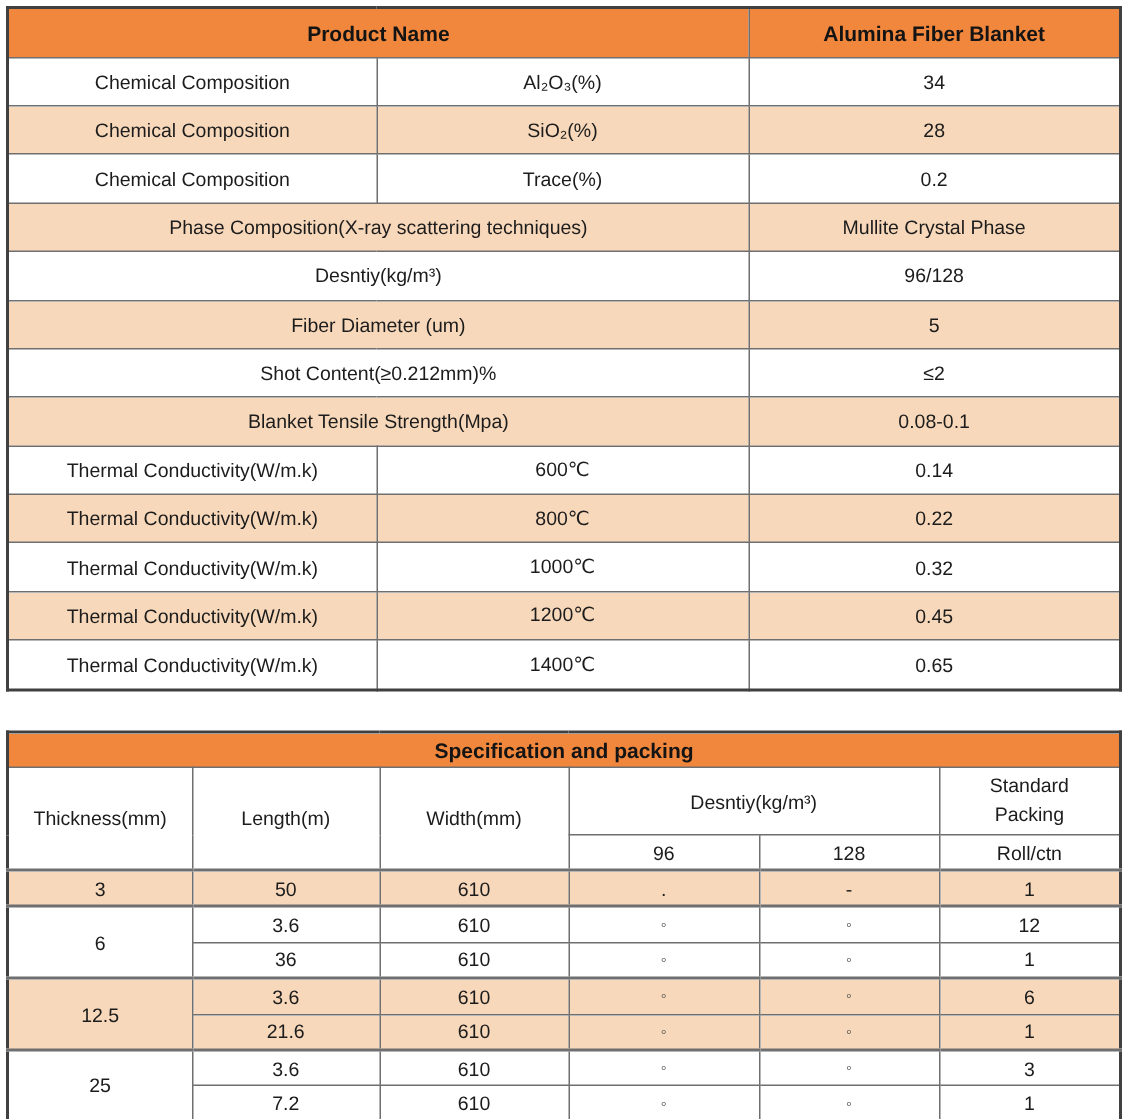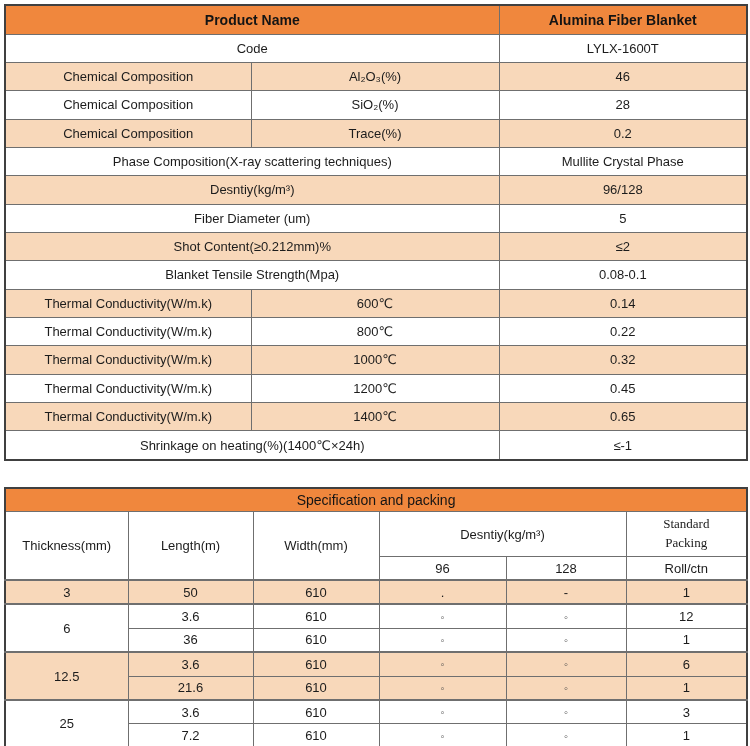--- a/index.html
+++ b/index.html
@@ -14,51 +14,47 @@
   .t1{position:absolute;left:4px;top:4px;width:742px;height:457px;
       font-size:13px;border:2px solid #404040;}
   .t1 td{border:1px solid #6f6f6f;height:20px;}
   .t1 tr.orange-hdr td{background:#F0873D;font-weight:700;font-size:14px;color:#141414;}
   .t1 tr:nth-child(odd):not(:first-child) td{background:#F8D8BA;}
 
   
   .t2{position:absolute;left:4px;top:487px;width:742px;
       font-size:13px;border:2px solid #404040;}
   .t2 td{border:1px solid #6f6f6f;}
-  .t2 tr.orange-hdr td{background:#F0873D;font-weight:400;font-size:14px;color:#141414;height:22px;}
+  .t2 tr.orange-hdr td{background:#F0873D;font-weight:700;font-size:14px;color:#141414;height:22px;}
   .t2 tr.hdr-tall td{height:44px;}
   .t2 tr.hdr-sub td{height:22px;}
   .t2 tr.data td{height:22.4px;}
   .t2 tr.peach td{background:#F8D8BA;}
-  .t2 td.std{white-space:pre-line;line-height:1.45;font-family:Liberation Serif, serif;}
+  .t2 td.std{white-space:pre-line;line-height:1.45;}
   .t2 .mark{font-size:11px;color:#4a4a4a;}
   .t2 tr.group-start td{border-top-width:2px;}
 </style>
 </head>
 <body>
 
 <table class="t1">
   <colgroup>
       <col style="width:246px">
       <col style="width:248px">
       <col style="width:248px">
     </colgroup>
   <tbody>
   <tr class="orange-hdr">
     <td colspan="2">Product Name</td>
     <td>Alumina Fiber Blanket</td>
   </tr>
   <tr>
-    <td colspan="2">Code</td>
-    <td>LYLX-1600T</td>
-  </tr>
-  <tr>
     <td>Chemical Composition</td>
     <td>Al₂O₃(%)</td>
-    <td>46</td>
+    <td>34</td>
   </tr>
   <tr>
     <td>Chemical Composition</td>
     <td>SiO₂(%)</td>
     <td>28</td>
   </tr>
   <tr>
     <td>Chemical Composition</td>
     <td>Trace(%)</td>
     <td>0.2</td>
@@ -100,24 +96,20 @@
   </tr>
   <tr>
     <td>Thermal Conductivity(W/m.k)</td>
     <td>1200℃</td>
     <td>0.45</td>
   </tr>
   <tr>
     <td>Thermal Conductivity(W/m.k)</td>
     <td>1400℃</td>
     <td>0.65</td>
-  </tr>
-  <tr>
-    <td colspan="2">Shrinkage on heating(%)(1400℃×24h)</td>
-    <td>≤-1</td>
   </tr>
   </tbody>
 </table>
 
 <table class="t2">
   <colgroup>
     <col style="width:123px">
       <col style="width:125px">
       <col style="width:126px">
     <col style="width:127px">

